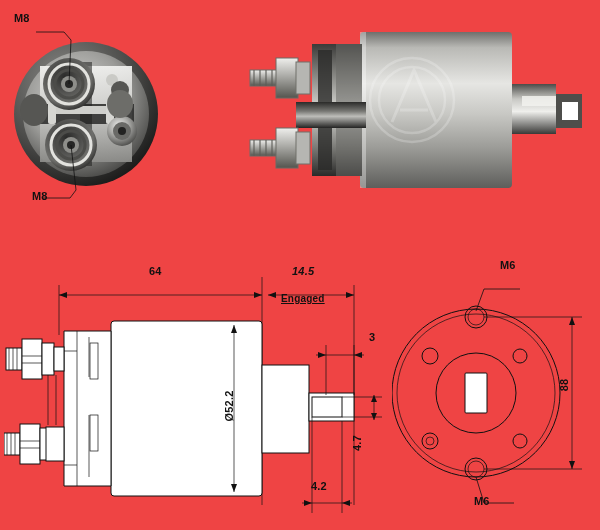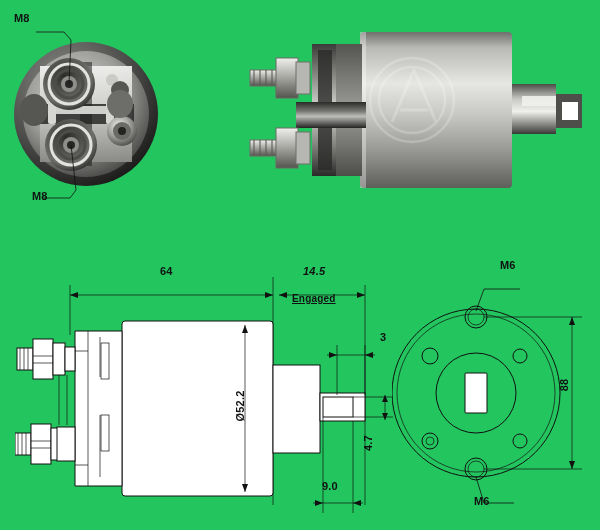--- a/index.html
+++ b/index.html
@@ -2,38 +2,38 @@
 <html><head>
 <meta charset="utf-8">
 <title>Starter Solenoid Technical Drawing</title>
 <style>
   html,body{margin:0;padding:0;background:#ffffff;}
   body{
     width:600px;height:530px;position:relative;overflow:hidden;
     font-family:"Liberation Sans", sans-serif;
     color:#1a1a1a;
   }
-  .sheet{position:absolute;inset:0;background:#22c55e;}
+  .sheet{position:absolute;inset:0;background:#ef4444;}
 
   
   .abs{position:absolute;}
   .lbl{
     position:absolute;font-size:11px;font-weight:bold;
     font-family:"Liberation Sans", sans-serif;
     color:#111;letter-spacing:.2px;white-space:nowrap;
   }
   .lbl.small{font-size:10px;}
   .rot{transform:rotate(-90deg);transform-origin:center center;}
 
   
   #photo-front{left:8px;top:18px;width:200px;height:190px;}
   #photo-side{left:240px;top:22px;width:352px;height:180px;}
 
   
-  #dwg-section{left:15px;top:255px;width:400px;height:275px;}
+  #dwg-section{left:4px;top:255px;width:400px;height:275px;}
   #dwg-rear{left:392px;top:255px;width:200px;height:275px;}
 
   svg{display:block;}
   .ln{stroke:#111;stroke-width:1;fill:none;}
   .ln-thin{stroke:#111;stroke-width:.7;fill:none;}
   .ln-lead{stroke:#111;stroke-width:.8;fill:none;}
   .fillw{fill:#ffffff;}
 </style>
 </head>
 <body>
@@ -271,21 +271,21 @@
         <path d="M338 248 l8 -3 v6 z" fill="#111"></path>
       </g>
     </svg>
 
     <div class="lbl" style="left:145px;top:10px;">64</div>
     <div class="lbl" style="left:288px;top:10px;font-style:italic;">14.5</div>
     <div class="lbl small" style="left:277px;top:38px;text-decoration:underline;">Engaged</div>
     <div class="lbl" style="left:365px;top:76px;">3</div>
     <div class="lbl rot" style="left:195px;top:145px;width:60px;text-align:center;">Ø52.2</div>
     <div class="lbl rot" style="left:336px;top:182px;width:34px;text-align:center;">4.7</div>
-    <div class="lbl" style="left:307px;top:225px;">9.0</div>
+    <div class="lbl" style="left:307px;top:225px;">4.2</div>
   </div>
 
   <div class="abs" id="dwg-rear">
     <svg width="200" height="275" viewBox="0 0 200 275">
 
       <circle class="ln" cx="84" cy="138" r="84"></circle>
       <circle class="ln-thin" cx="84" cy="138" r="79"></circle>
 
       <circle class="ln" cx="84" cy="138" r="40"></circle>
 

